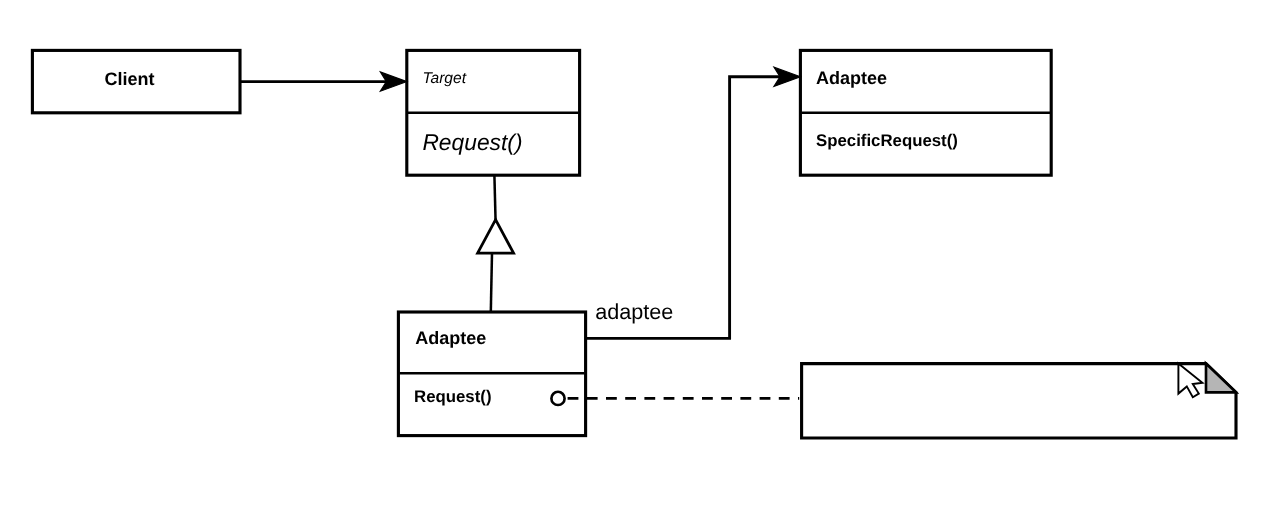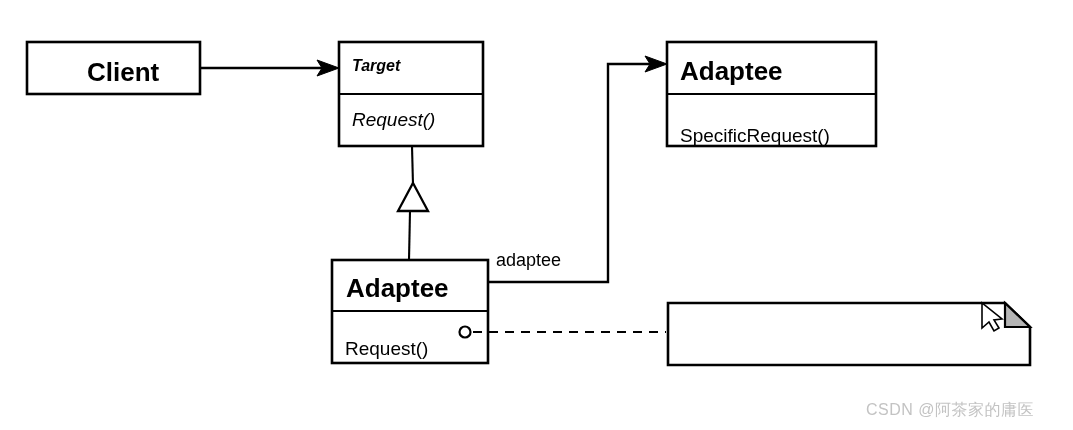--- a/index.html
+++ b/index.html
@@ -83,32 +83,31 @@
     stroke-width: 1.6;
     stroke-linejoin: miter;
   }
   .lbl {
     position: absolute;
     white-space: nowrap;
     color: #000000;
     line-height: 1;
   }
   .cls-name {
-    font-size: 26px;
+    font-size: 15px;
     font-weight: bold;
   }
   .cls-name-italic {
-    font-size: 16px;
+    font-size: 13px;
+    font-weight: normal;
+    font-style: italic;
+  }
+  .cls-op {
+    font-size: 14px;
     font-weight: bold;
-    font-style: italic;
-  }
-  .cls-op {
-    font-size: 19px;
-    font-weight: normal;
-    margin-top: 16px;
   }
   .cls-op-italic {
     font-size: 19px;
     font-style: italic;
     font-weight: normal;
   }
   .role-lbl {
     font-size: 18px;
     font-weight: normal;
   }
@@ -189,15 +188,14 @@
 
   <div class="lbl cls-name" style="left:680px; top:58px;">Adaptee</div>
   <div class="lbl cls-op" style="left:680px; top:110px;">SpecificRequest()</div>
 
   <div class="lbl cls-name" style="left:346px; top:275px;">Adaptee</div>
   <div class="lbl cls-op" style="left:345px; top:323px;">Request()</div>
 
   <div class="lbl role-lbl" style="left:496px; top:251px;">adaptee</div>
 
 
-  <div class="watermark" style="left:866px; top:400px;">CSDN @阿茶家的庸医</div>
 
 </div>
 
 </body></html>

